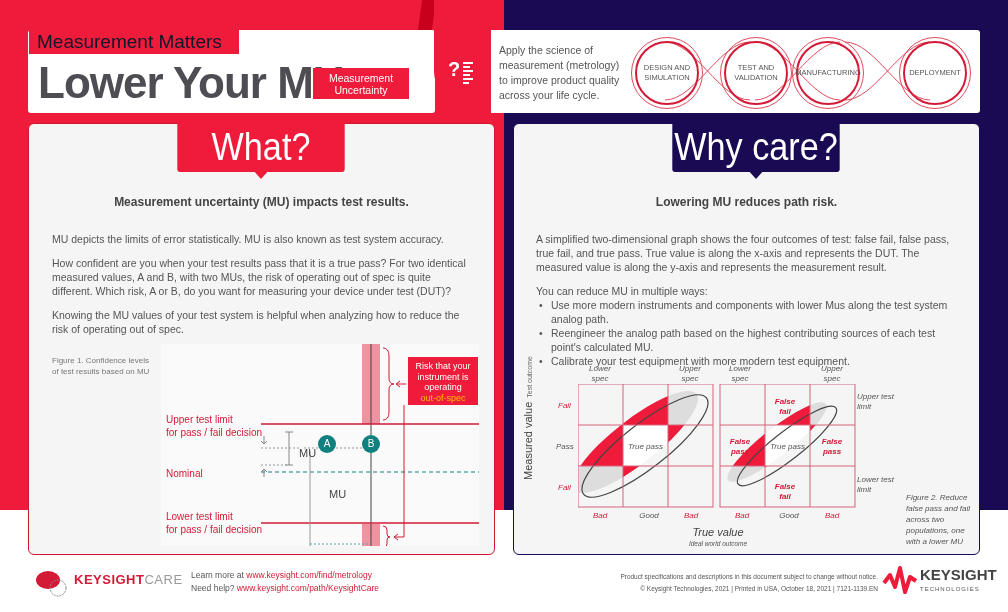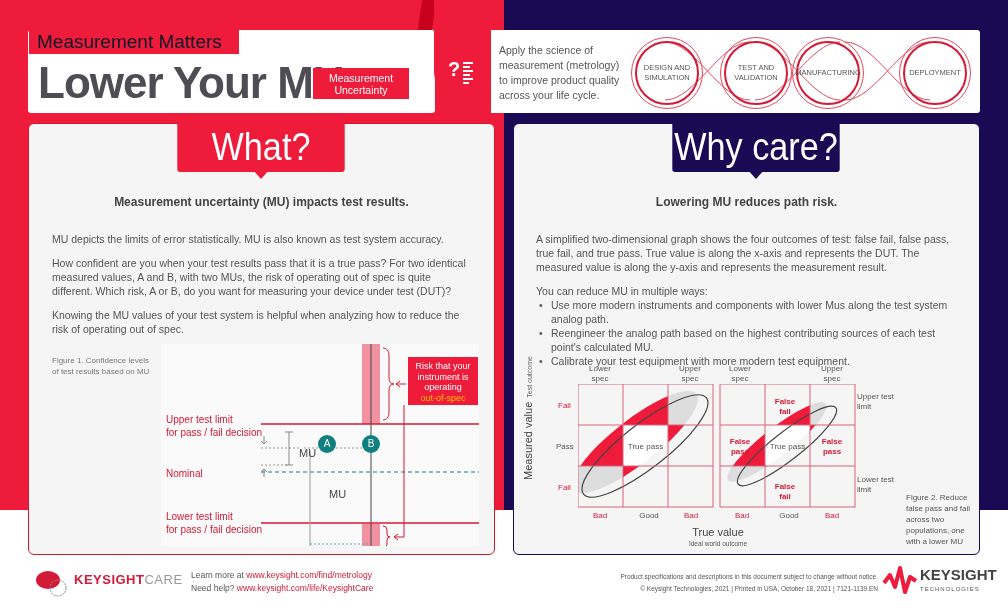--- a/index.html
+++ b/index.html
@@ -41,21 +41,21 @@
   
   .fig-cap { position: absolute; font-size: 8px; color: #777; line-height: 11px; }
   .fig1 { position: absolute; left: 161px; top: 344px; width: 318px; height: 202px; background: #fafafa; }
   .r-lbl { position: absolute; color: #d31a36; font-size: 10px; line-height: 13px; }
   .risk-box { position: absolute; left: 408px; top: 357px; width: 70px; height: 48px; background: #ee1b3a; color: #fff; font-size: 9px; text-align: center; line-height: 10.5px; padding-top: 4px; }
   .risk-box .oos { color: #ffc000; }
   .circ { position: absolute; width: 18px; height: 18px; border-radius: 50%; background: #0f7f7f; color: #fff; font-size: 10px; text-align: center; line-height: 18px; }
   .mu-t { position: absolute; font-size: 11px; color: #444; }
 
   
-  .f2 { position: absolute; font-size: 8px; color: #555; text-align: center; line-height: 10px; }
+  .f2 { position: absolute; font-size: 8px; color: #555; text-align: center; line-height: 10px; font-style: italic; }
   .f2.red { color: #d31a36; }
   .axis-y { position: absolute; left: 522px; top: 480px; transform: rotate(-90deg); transform-origin: left top; font-size: 11px; color: #444; white-space: nowrap; }
   .axis-y small { font-size: 7px; color: #666; margin-left: 4px; }
 
   
   .foot { position: absolute; font-size: 8.5px; color: #555; line-height: 13px; }
   .foot a { color: #d31a36; text-decoration: none; }
   .kcare { position: absolute; left: 34px; top: 568px; }
   .kcare-txt { position: absolute; left: 74px; top: 572px; font-size: 13px; letter-spacing: 0.5px; }
   .kcare-txt b { color: #d31a36; }
@@ -244,21 +244,21 @@
 <div class="f2" style="left:857px;top:475px;width:40px;text-align:left">Lower test limit</div>
 <div class="f2" style="left:906px;top:492px;width:68px;text-align:left;line-height:11px">Figure 2. Reduce false pass and fail across two populations, one with a lower MU</div>
 
 <svg class="kcare" width="38" height="30">
   <ellipse cx="14" cy="12" rx="12" ry="9" fill="#d31a36"></ellipse>
   <circle cx="24" cy="20" r="8" fill="none" stroke="#888" stroke-dasharray="2,1"></circle>
 </svg>
 <div class="kcare-txt"><b>KEYSIGHT</b><span>CARE</span></div>
 <div class="foot" style="left:191px;top:569px">
   <div><span>Learn more at</span> <a>www.keysight.com/find/metrology</a></div>
-  <div><span>Need help?</span> <a>www.keysight.com/life/KeysightCare</a></div>
+  <div><span>Need help?</span> <a>www.keysight.com/path/KeysightCare</a></div>
 </div>
 <div class="legal">
   <div>Product specifications and descriptions in this document subject to change without notice.</div>
   <div>© Keysight Technologies, 2021   |   Printed in USA, October 18, 2021   |   7121-1139.EN</div>
 </div>
 <svg class="klogo" width="36" height="30">
   <path d="M2,18 L8,10 L13,22 L18,3 L23,27 L28,12 L34,16" fill="none" stroke="#ee1b3a" stroke-width="4" stroke-linejoin="round"></path>
 </svg>
 <div class="klogo-txt"><span>KEYSIGHT</span><small>TECHNOLOGIES</small></div>
 

